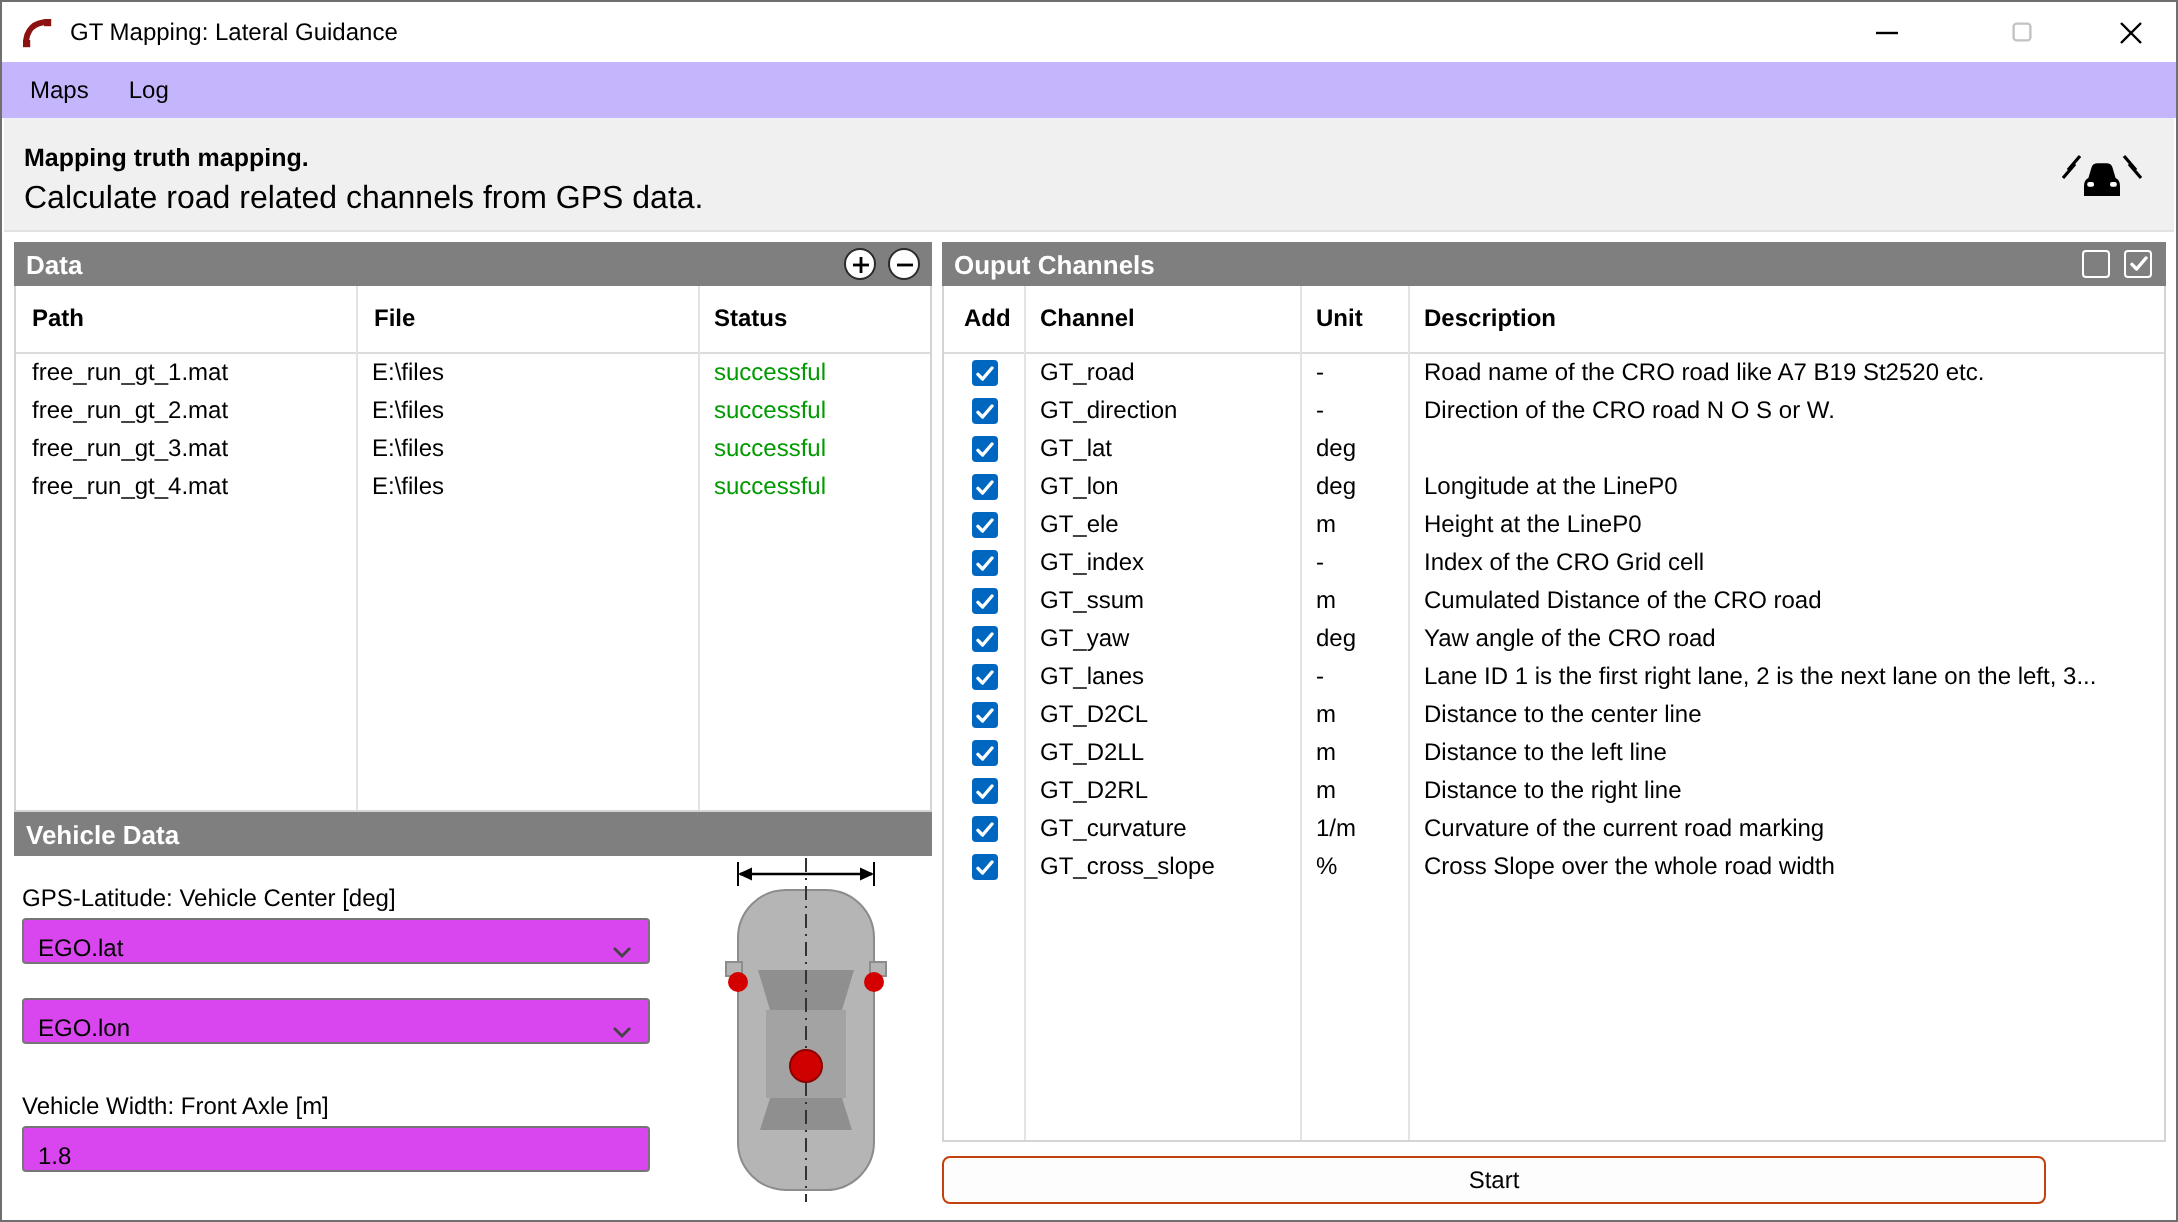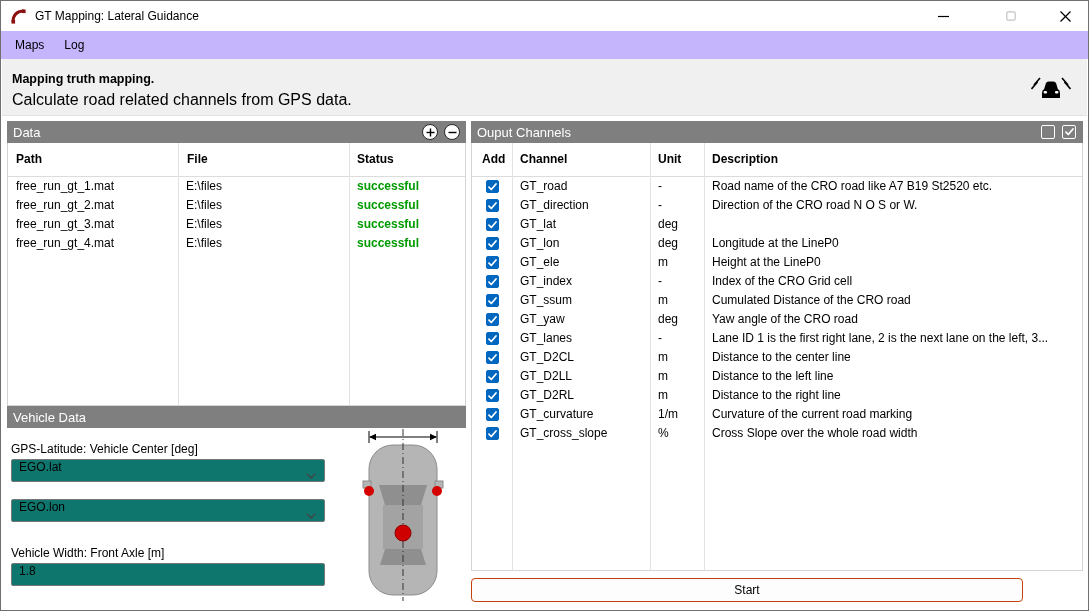--- a/index.html
+++ b/index.html
@@ -19,50 +19,50 @@
   .menu-item{padding:0 10px;height:100%;display:flex;align-items:center;cursor:default}
 
   
   .header-strip{position:absolute;top:58px;left:1px;right:1px;height:57px;background:var(--header-strip-bg,#f0f0f0);border-bottom:1px solid #e2e2e2}
   .hdr-title{position:absolute;left:10px;top:13px;font-weight:bold;font-size:12.5px}
   .hdr-sub{position:absolute;left:10px;top:32px;font-size:16px}
   .assist-icon{position:absolute;right:16px;top:13px}
 
   
   .panel{position:absolute;background:#fff}
-  .panel-header{position:absolute;top:0;left:0;right:0;height:22px;background:var(--panel-header-bg,#7f7f7f);color:#fff;font-weight:normal;font-size:13px;display:flex;align-items:center;padding-left:6px}
+  .panel-header{position:absolute;top:0;left:0;right:0;height:22px;background:var(--panel-header-bg,#7f7f7f);color:#fff;font-weight:bold;font-size:13px;display:flex;align-items:center;padding-left:6px}
   .data-panel{left:6px;top:120px;width:459px;height:285px}
   .vehicle-panel{left:6px;top:405px;width:459px;height:201px}
   .output-panel{left:470px;top:120px;width:612px;height:450px}
 
   .tbl{position:absolute;top:22px;left:0;right:0;bottom:0;border:1px solid #d4d4d4;border-top:none;background:#fff;overflow:hidden}
   .thead{display:flex;height:34px;align-items:center;border-bottom:1px solid #dcdcdc}
   .thead .cell{font-weight:bold}
   .trow{display:flex;height:19px;align-items:center}
   .cell{white-space:nowrap;overflow:hidden;padding-left:8px;line-height:19px}
   .col-file{width:170px}.col-path{width:171px}.col-status{flex:1}
   .col-add{width:40px;padding-left:14px;display:flex;align-items:center}
   .col-channel{width:138px}.col-unit{width:54px}.col-desc{flex:1;padding-right:4px}
-  .ok{color:var(--success,#009b00);font-weight:bold}
+  .ok{color:var(--success,#009b00);font-weight:normal}
   .vsep{position:absolute;top:0;bottom:0;width:1px;background:#e3e3e3}
 
   
   .cb{width:13px;height:13px;border-radius:2px;border:1px solid #7a7a7a;background:#fff;display:inline-flex;align-items:center;justify-content:center}
   .cb.on{background:var(--accent,#0067c0);border-color:var(--accent,#0067c0)}
 
   
   .hdr-btn{position:absolute;top:3px;width:16px;height:16px;border-radius:50%;background:#fff;border:1px solid #2b2b2b;display:flex;align-items:center;justify-content:center}
   .btn-add{right:28px}.btn-remove{right:6px}
   .sq-btn{position:absolute;top:4px;width:14px;height:14px;border:1.5px solid #fff;border-radius:2px;display:flex;align-items:center;justify-content:center}
   .sq-none{right:28px}.sq-all{right:7px}
 
   
   .v-label{position:absolute;left:4px;font-size:12px}
   .lbl1{top:36px}.lbl2{top:88px}.lbl3{top:140px}
-  .combo,.textbox{position:absolute;left:4px;width:314px;height:23px;border:1px solid #767676;border-radius:2px;background:#0f766e;display:flex;align-items:flex-start;padding-left:7px;font-size:12px}
+  .combo,.textbox{position:absolute;left:4px;width:314px;height:23px;border:1px solid #767676;border-radius:2px;background:#d946ef;display:flex;align-items:flex-end;padding-left:7px;font-size:12px}
   .cmb1{top:53px}.cmb2{top:93px}.txt1{top:157px}
   .chev{position:absolute;right:8px;top:8px}
   .car-fig{position:absolute;left:332px;top:23px;width:128px;height:172px}
 
   
   .start-btn{position:absolute;left:470px;top:577px;width:552px;height:24px;background:#fdfdfd;border:1px solid #c2410c;border-radius:4px;display:flex;align-items:center;justify-content:center;font-size:12px;cursor:default}
 </style>
 </head>
 <body>
 

